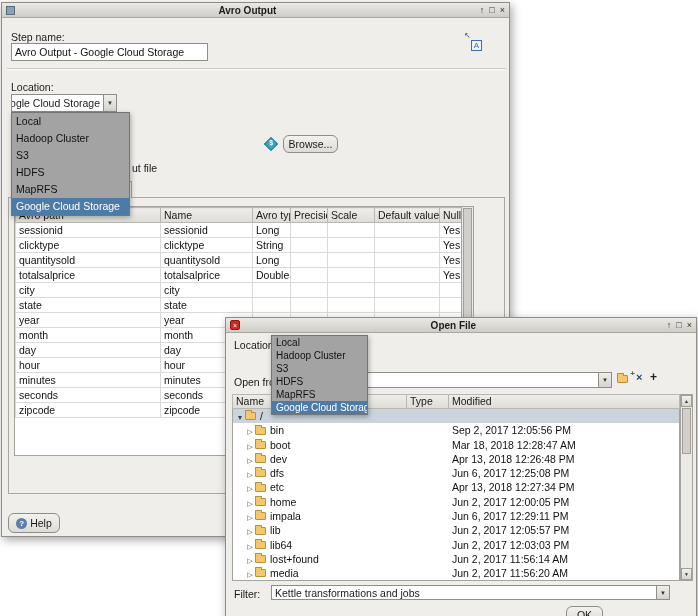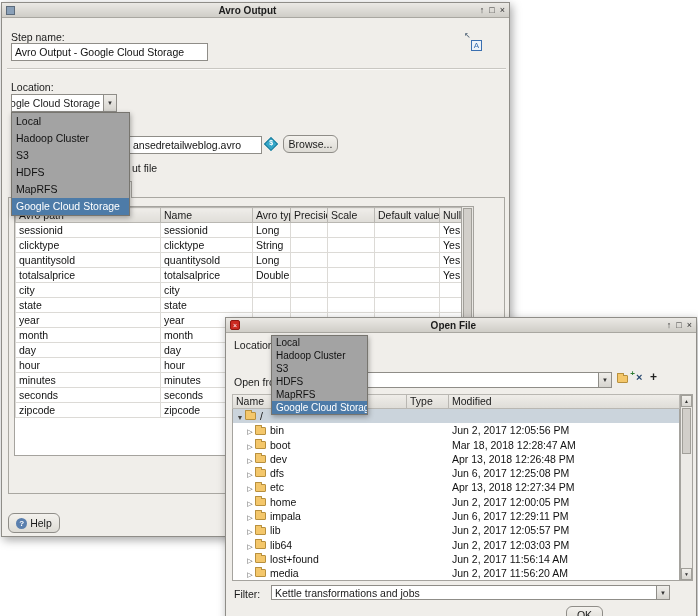--- a/index.html
+++ b/index.html
@@ -174,21 +174,20 @@
   </div>
   <div class="dd dd-avro" id="avro-loc-list">
       <div class="dd-item">Local</div>
       <div class="dd-item">Hadoop Cluster</div>
       <div class="dd-item">S3</div>
       <div class="dd-item">HDFS</div>
       <div class="dd-item">MapRFS</div>
       <div class="dd-item selected">Google Cloud Storage</div>
     </div>
 
-  <input class="inp inp-file" readonly="" value="ansedretailweblog.avro" style="">
   <span class="abs diamond">
     <span>$</span>
   </span>
   <button class="btn btn-browse">Browse...</button>
 
   <span class="lbl lbl-overwrite">ut file</span>
 
   <div class="abs tab-stub"></div>
   <div class="abs groupbox"></div>
 
@@ -378,21 +377,21 @@
   <span class="tool tool-delete">×</span>
   <span class="tool tool-add">+</span>
 
   <div class="file-header abs" id="file-header">
       <div class="fh-cell fh-0">Name</div>
       <div class="fh-cell fh-1">Type</div>
       <div class="fh-cell fh-2">Modified</div>
     </div>
   <div class="file-rows abs" id="file-rows">
       <div class="file-row root-row selected-row"><span class="expander">▼</span><span class="folder"></span><span class="fname">/</span></div>
-      <div class="file-row child-row"><span class="expander">▷</span><span class="folder"></span><span class="fname">bin</span><span class="fmod">Jun 2, 2017 12:05:56 PM</span></div>
+      <div class="file-row child-row"><span class="expander">▷</span><span class="folder"></span><span class="fname">bin</span><span class="fmod">Sep 2, 2017 12:05:56 PM</span></div>
       <div class="file-row child-row"><span class="expander">▷</span><span class="folder"></span><span class="fname">boot</span><span class="fmod">Mar 18, 2018 12:28:47 AM</span></div>
       <div class="file-row child-row"><span class="expander">▷</span><span class="folder"></span><span class="fname">dev</span><span class="fmod">Apr 13, 2018 12:26:48 PM</span></div>
       <div class="file-row child-row"><span class="expander">▷</span><span class="folder"></span><span class="fname">dfs</span><span class="fmod">Jun 6, 2017 12:25:08 PM</span></div>
       <div class="file-row child-row"><span class="expander">▷</span><span class="folder"></span><span class="fname">etc</span><span class="fmod">Apr 13, 2018 12:27:34 PM</span></div>
       <div class="file-row child-row"><span class="expander">▷</span><span class="folder"></span><span class="fname">home</span><span class="fmod">Jun 2, 2017 12:00:05 PM</span></div>
       <div class="file-row child-row"><span class="expander">▷</span><span class="folder"></span><span class="fname">impala</span><span class="fmod">Jun 6, 2017 12:29:11 PM</span></div>
       <div class="file-row child-row"><span class="expander">▷</span><span class="folder"></span><span class="fname">lib</span><span class="fmod">Jun 2, 2017 12:05:57 PM</span></div>
       <div class="file-row child-row"><span class="expander">▷</span><span class="folder"></span><span class="fname">lib64</span><span class="fmod">Jun 2, 2017 12:03:03 PM</span></div>
       <div class="file-row child-row"><span class="expander">▷</span><span class="folder"></span><span class="fname">lost+found</span><span class="fmod">Jun 2, 2017 11:56:14 AM</span></div>
       <div class="file-row child-row"><span class="expander">▷</span><span class="folder"></span><span class="fname">media</span><span class="fmod">Jun 2, 2017 11:56:20 AM</span></div>

